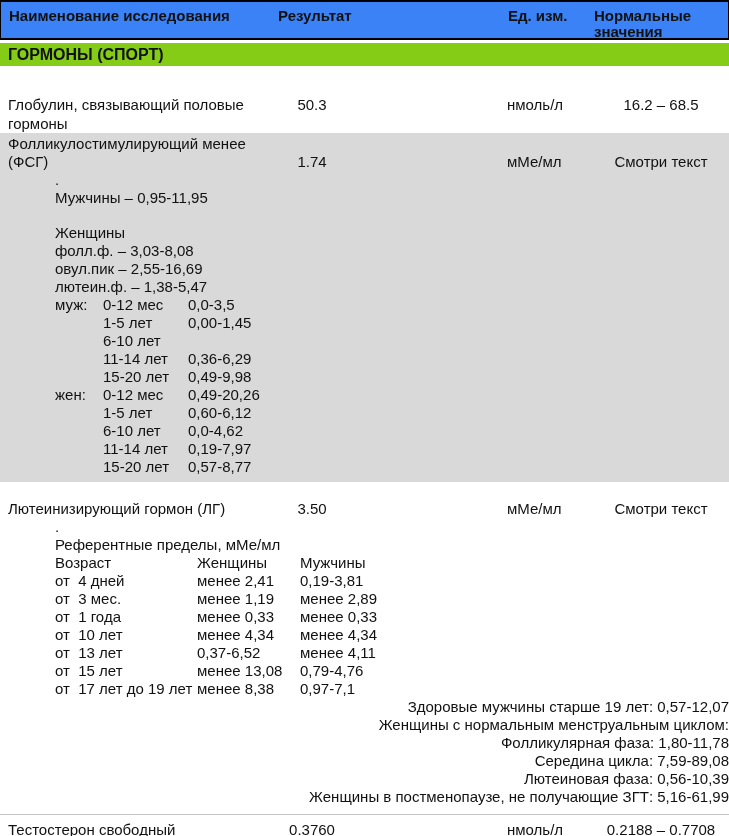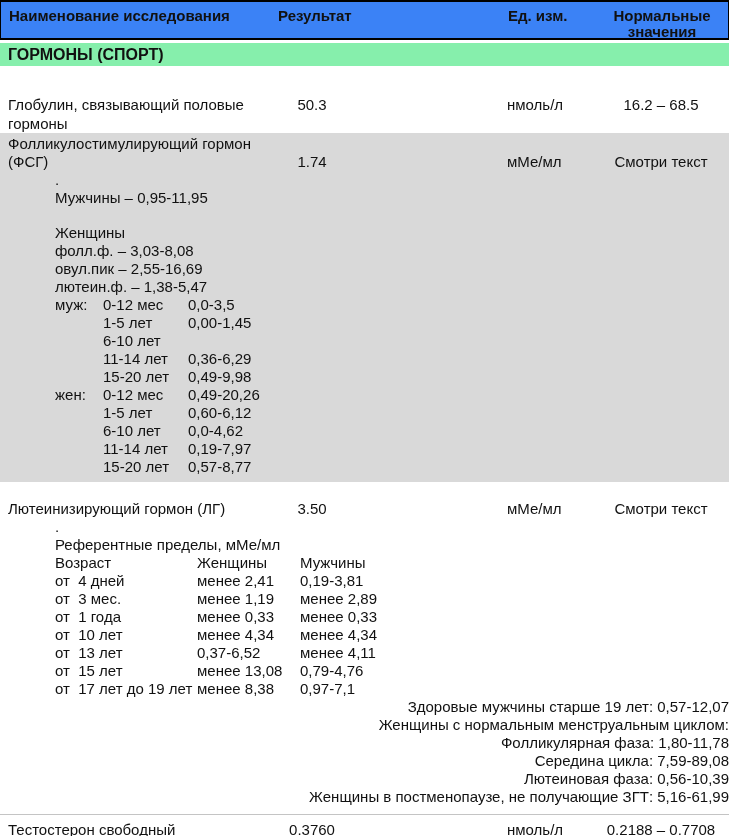--- a/index.html
+++ b/index.html
@@ -24,26 +24,26 @@
     background:#3b82f6;
     border-top:2px solid #000;
     border-bottom:2px solid #000;
     border-left:1px solid #000;
     border-right:1px solid #000;
     height:36px;
     padding-top:0;
     font-weight:bold;
   }
   .header-row .hcell{padding-top:6px;line-height:16px;}
-  .hnormal{text-align:center;}
+  .hnormal{text-align:left;}
 
   
   .section-band{
     margin-top:3px;
-    background:#86efac;
+    background:#84cc16;
     height:23px;
     line-height:23px;
     font-weight:bold;
     font-size:16px;
   }
   .section-band .cell-name{padding-left:8px;}
 
   .result-row{line-height:19px;}
   .glob-row{margin-top:29px;}
 
@@ -93,21 +93,21 @@
   <div class="grid result-row glob-row">
     <div class="cell-name">Глобулин, связывающий половые гормоны</div>
     <div class="cell-result"><span class="result-box">50.3</span></div>
     <div class="cell-unit">нмоль/л</div>
     <div class="cell-normal">16.2 – 68.5</div>
   </div>
 
   <div class="fsg-block">
     <div class="grid fsg-row">
       <div class="cell-name">
-        <div>Фолликулостимулирующий гормон</div>
+        <div>Фолликулостимулирующий менее</div>
         <div>(ФСГ)</div>
       </div>
       <div class="cell-result pad-second-line"><span class="result-box">1.74</span></div>
       <div class="cell-unit pad-second-line">мМе/мл</div>
       <div class="cell-normal pad-second-line">Смотри текст</div>
     </div>
 
     <div class="detail">.</div>
     <div class="detail">Мужчины – 0,95-11,95</div>
     <div class="spacer"></div>

